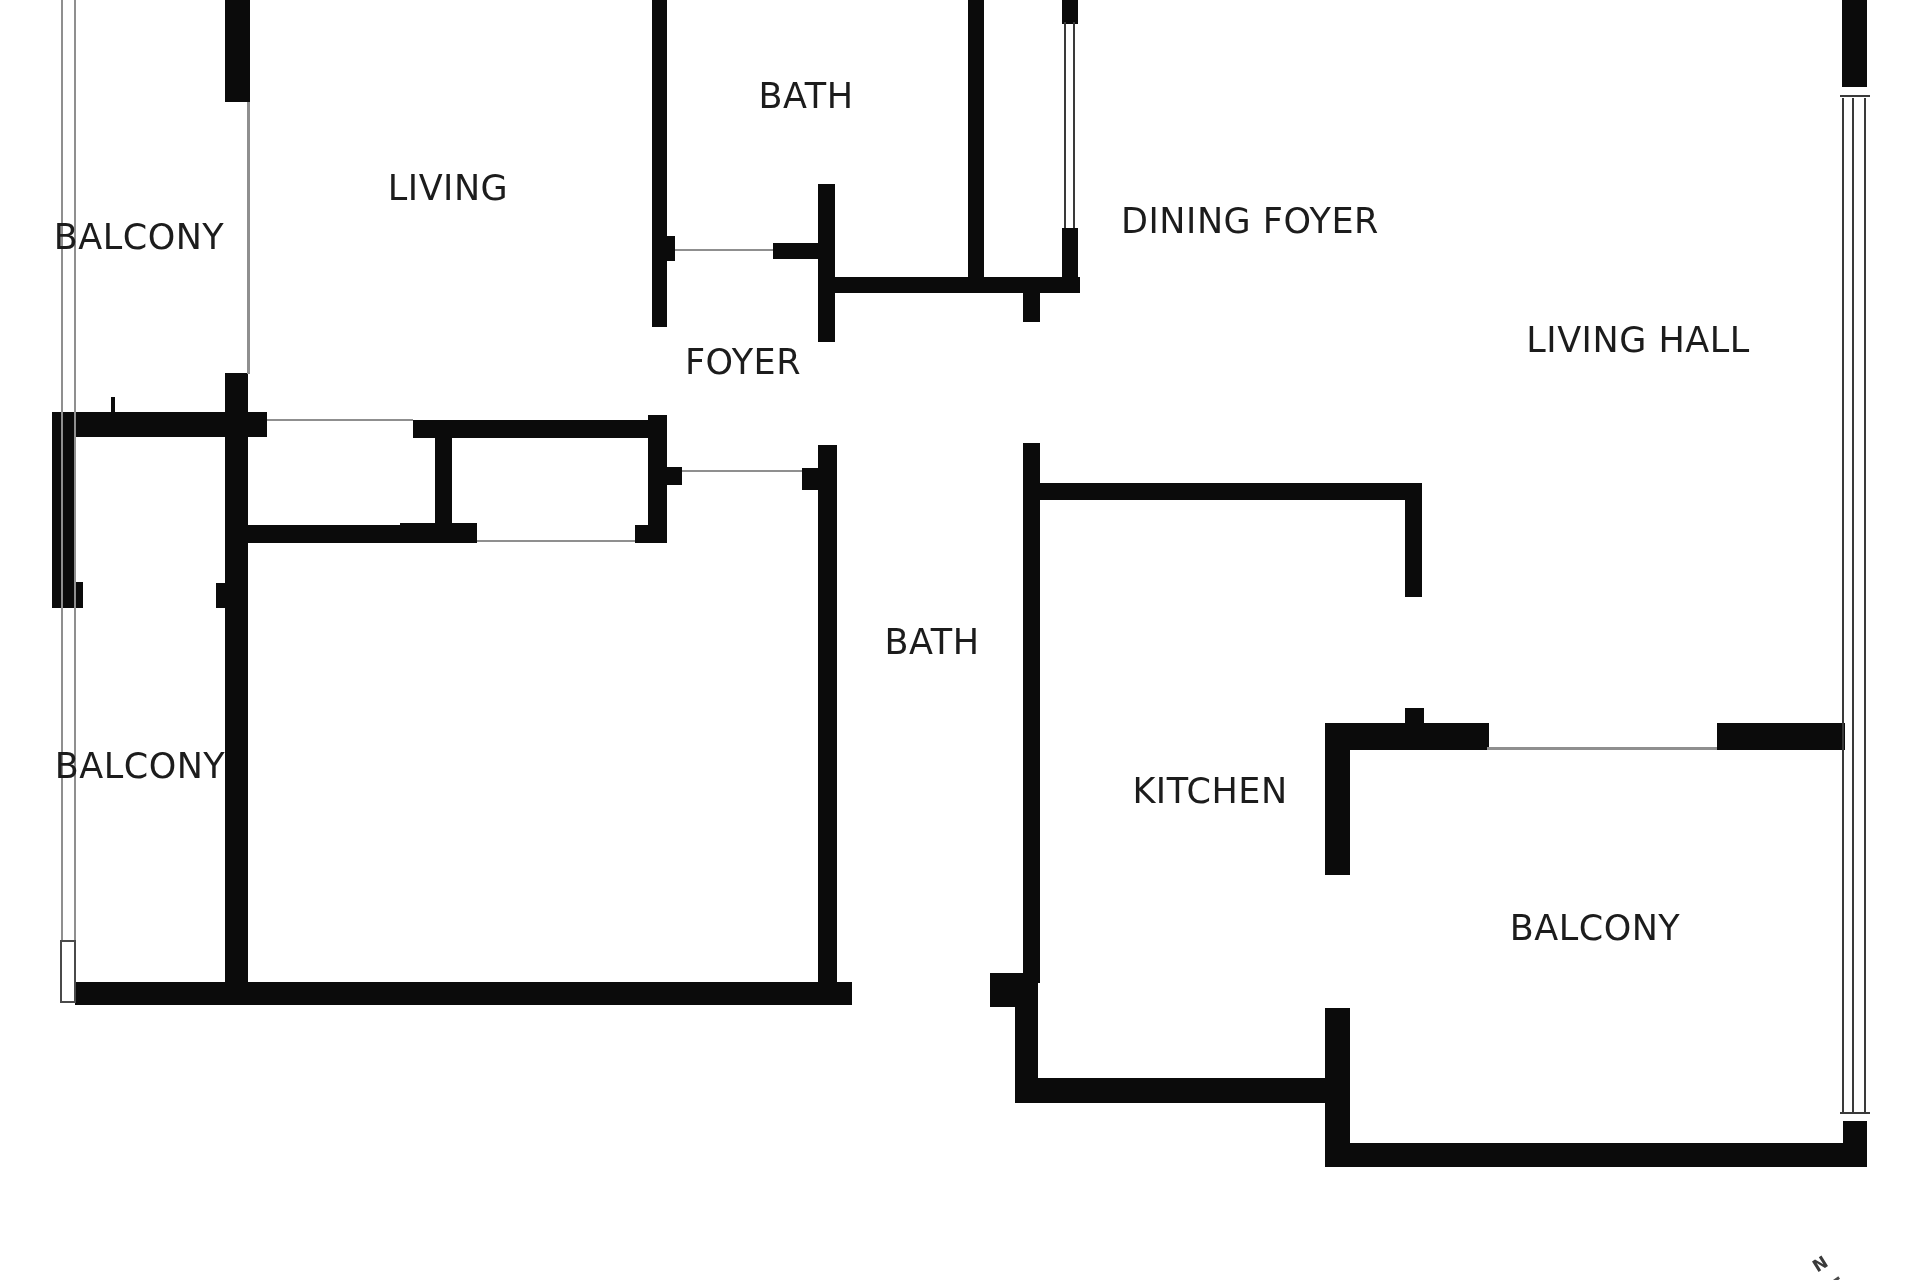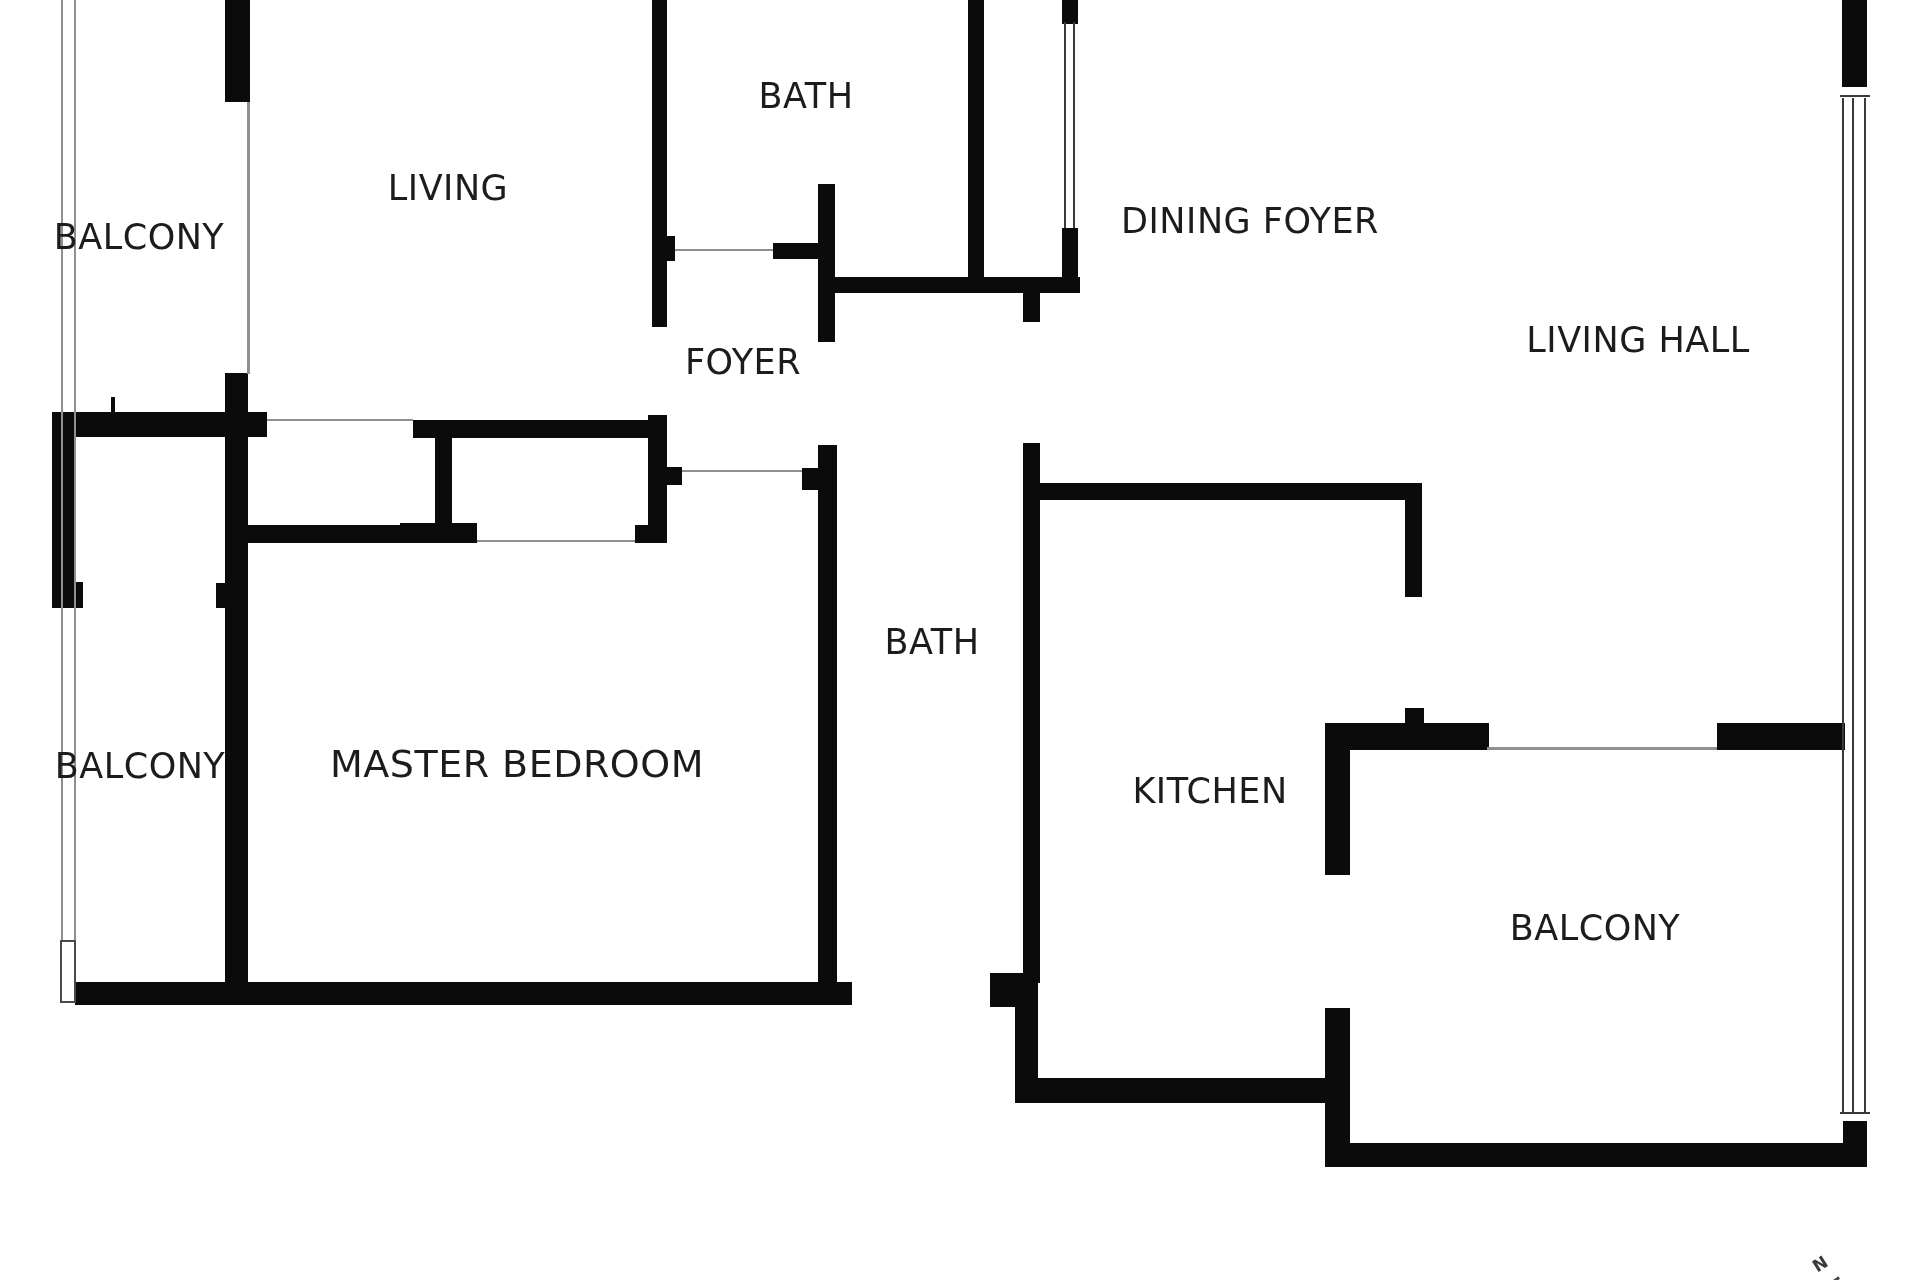--- a/index.html
+++ b/index.html
@@ -81,19 +81,18 @@
     <div class="win" style="left: 1064px; top: 22px; width: 2px; height: 206px; background: rgb(58, 58, 58);"></div>
     <div class="win" style="left: 1073px; top: 22px; width: 2px; height: 206px; background: rgb(58, 58, 58);"></div>
     <div class="post" style="left: 60px; top: 940px; width: 16px; height: 63px;"></div>
     <div class="label" style="left: 139px; top: 237px; font-size: 35px;">BALCONY</div>
     <div class="label" style="left: 448px; top: 188px; font-size: 35px;">LIVING</div>
     <div class="label" style="left: 806px; top: 96px; font-size: 35px;">BATH</div>
     <div class="label" style="left: 1250px; top: 221px; font-size: 35px;">DINING FOYER</div>
     <div class="label" style="left: 1638px; top: 340px; font-size: 35px;">LIVING HALL</div>
     <div class="label" style="left: 743px; top: 362px; font-size: 35px;">FOYER</div>
     <div class="label" style="left: 932px; top: 642px; font-size: 35px;">BATH</div>
-    <div class="label" style="left: 517px; top: 764px; font-size: 38px;">MASTER BEDROOM</div>
     <div class="label" style="left: 140px; top: 766px; font-size: 35px;">BALCONY</div>
     <div class="label" style="left: 1210px; top: 791px; font-size: 35px;">KITCHEN</div>
     <div class="label" style="left: 1595px; top: 928px; font-size: 35px;">BALCONY</div>
     <div class="compass" style="left: 1820px; top: 1264px; font-size: 17px;">N</div>
     <div class="compass-line" style="left: 1827px; top: 1272px; width: 3px; height: 26px;"></div>
   </div>
 
 </body></html>

